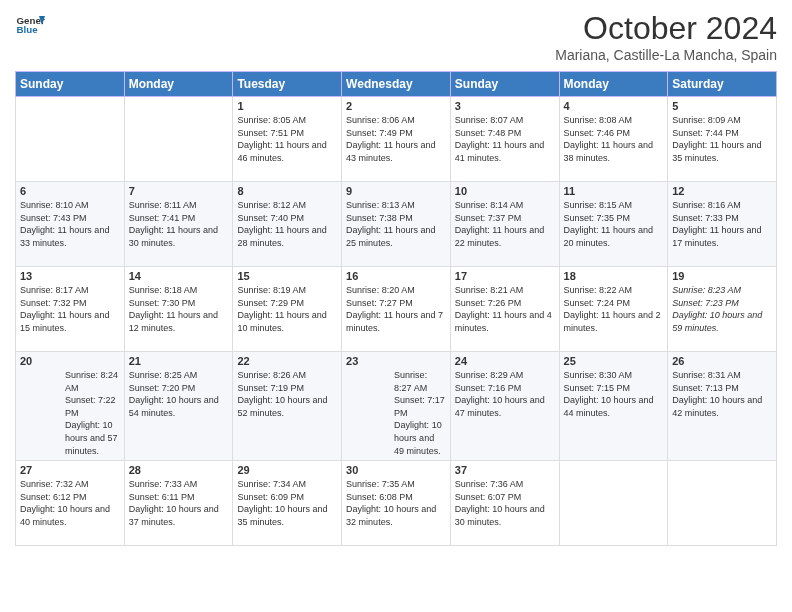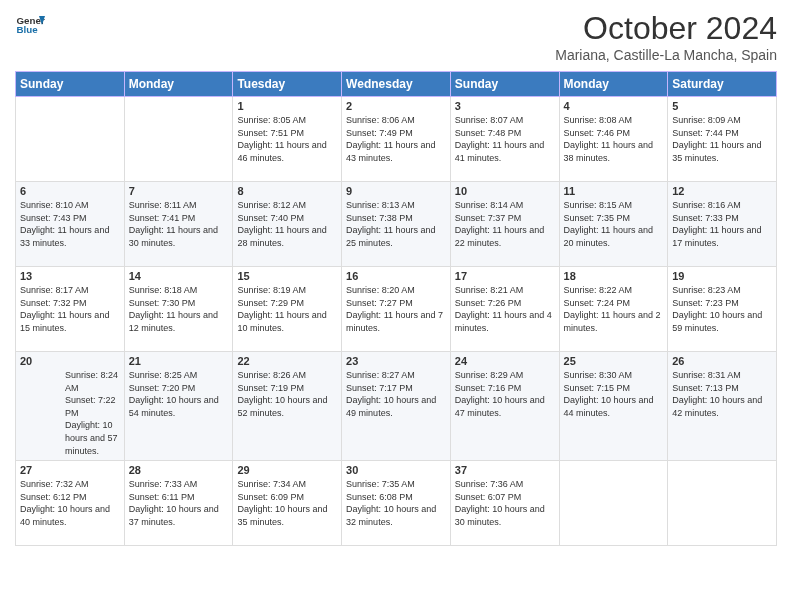--- a/index.html
+++ b/index.html
@@ -225,21 +225,21 @@
 Daylight: 11 hours and 4 minutes.</div>
           </td>
           <td>
             <span class="day-num">18</span>
             <div class="day-info" style="white-space: pre-line;">Sunrise: 8:22 AM
 Sunset: 7:24 PM
 Daylight: 11 hours and 2 minutes.</div>
           </td>
           <td>
             <span class="day-num">19</span>
-            <div class="day-info" style="white-space: pre-line;">Sunrise: 8:23 AM
+            <div class="day-info" style="white-space: pre-line; font-style: italic;">Sunrise: 8:23 AM
 Sunset: 7:23 PM
 Daylight: 10 hours and 59 minutes.</div>
           </td>
         </tr>
         <tr>
           <td>
             <span class="day-num">20</span>
             <div class="day-info" style="white-space: pre-line; margin-left: 45px;">Sunrise: 8:24 AM
 Sunset: 7:22 PM
 Daylight: 10 hours and 57 minutes.</div>
@@ -251,21 +251,21 @@
 Daylight: 10 hours and 54 minutes.</div>
           </td>
           <td>
             <span class="day-num">22</span>
             <div class="day-info" style="white-space: pre-line;">Sunrise: 8:26 AM
 Sunset: 7:19 PM
 Daylight: 10 hours and 52 minutes.</div>
           </td>
           <td>
             <span class="day-num">23</span>
-            <div class="day-info" style="white-space: pre-line;">Sunrise: 8:27 AM
+            <div class="day-info" style="white-space: pre-line; margin-left: 48px;">Sunrise: 8:27 AM
 Sunset: 7:17 PM
 Daylight: 10 hours and 49 minutes.</div>
           </td>
           <td>
             <span class="day-num">24</span>
             <div class="day-info" style="white-space: pre-line;">Sunrise: 8:29 AM
 Sunset: 7:16 PM
 Daylight: 10 hours and 47 minutes.</div>
           </td>
           <td>

